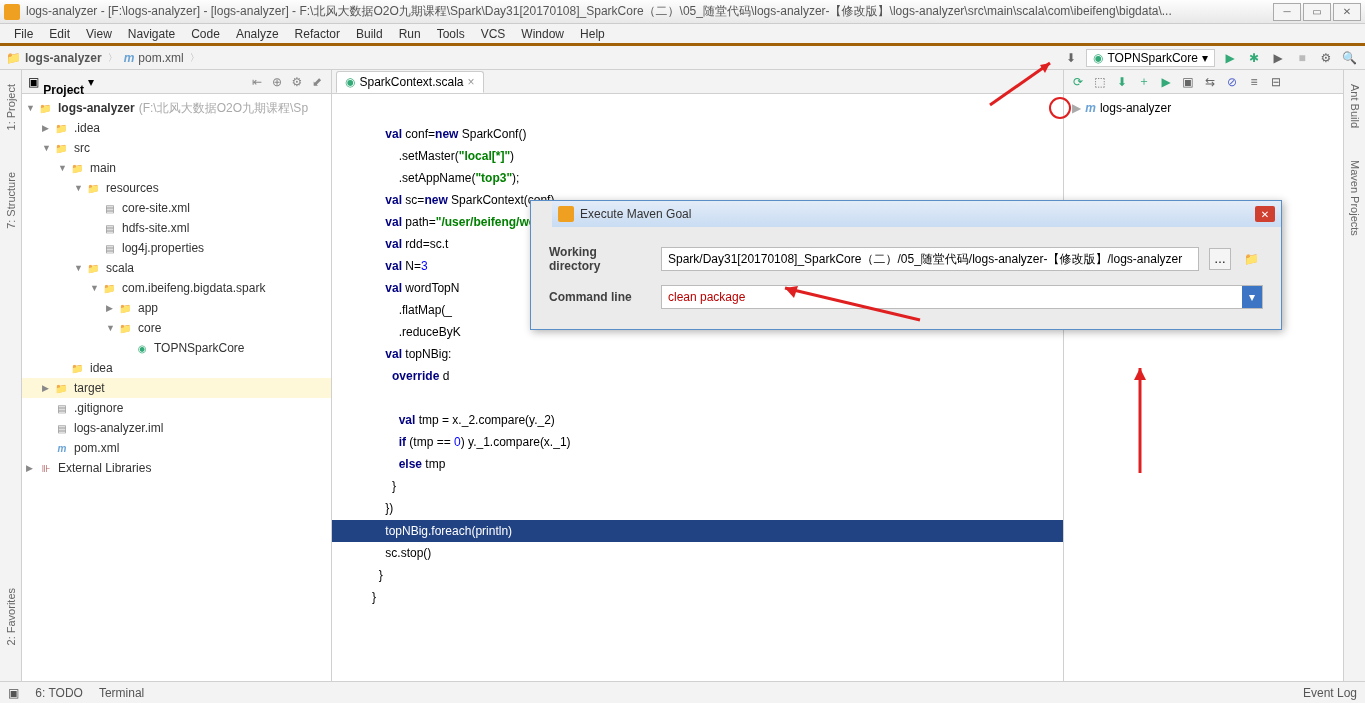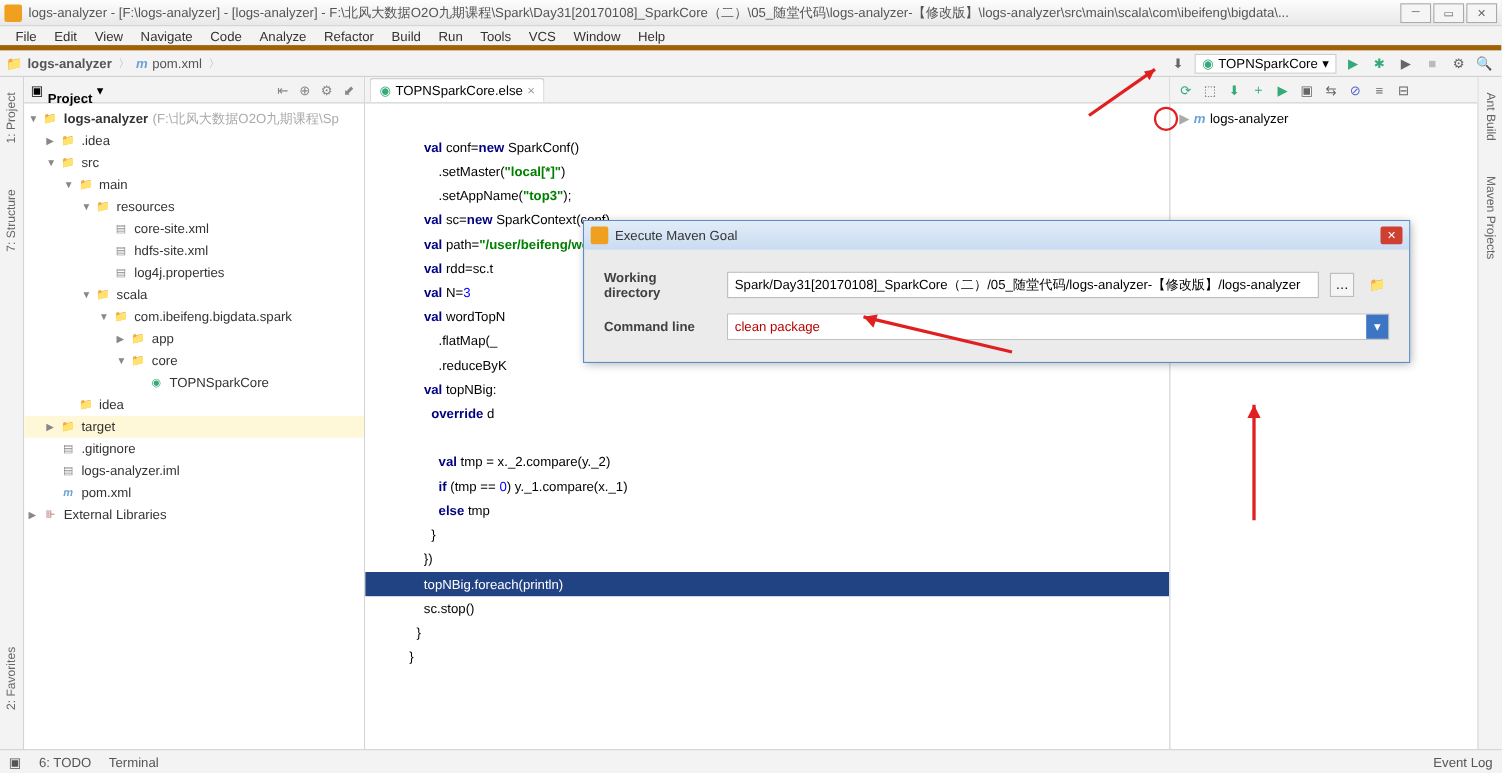--- a/index.html
+++ b/index.html
@@ -4,21 +4,21 @@
 <style>
 * { margin: 0; padding: 0; box-sizing: border-box; font-family: "Segoe UI", Tahoma, sans-serif; font-size: 12px; }
 body { background: #f0f0f0; width: 1365px; height: 703px; overflow: hidden; position: relative; }
 
 .titlebar { height: 24px; background: linear-gradient(#fdfdfd, #e8e8e8); border-bottom: 1px solid #ccc; display: flex; align-items: center; padding: 0 4px; }
 .titlebar .app-icon { width: 16px; height: 16px; background: #f0a020; border-radius: 2px; margin-right: 6px; }
 .titlebar .title { flex: 1; color: #555; white-space: nowrap; overflow: hidden; }
 .window-controls { display: flex; }
 .window-controls div { width: 28px; height: 18px; border: 1px solid #aaa; margin-left: 2px; display: flex; align-items: center; justify-content: center; background: #f5f5f5; color: #666; font-size: 10px; }
 
-.menubar { height: 22px; background: #f3f3f3; border-bottom: 5px solid #a16207; display: flex; align-items: center; padding: 0 6px; }
+.menubar { height: 22px; background: #f3f3f3; border-bottom: 3px solid #a16207; display: flex; align-items: center; padding: 0 6px; }
 .menubar span { padding: 2px 8px; color: #333; cursor: default; }
 
 .nav-bar { height: 24px; background: #f3f3f3; border-bottom: 1px solid #d0d0d0; display: flex; align-items: center; padding: 0 6px; justify-content: space-between; }
 .nav-left { display: flex; align-items: center; gap: 4px; }
 .nav-left .folder { color: #555; }
 .nav-left .chevron::after { content: "〉"; color: #aaa; font-size: 10px; margin: 0 2px; }
 .nav-right { display: flex; align-items: center; gap: 6px; }
 .nav-right .dropdown { border: 1px solid #ccc; padding: 1px 6px; background: #fff; display: flex; align-items: center; gap: 4px; }
 .nav-right .icon-btn { width: 18px; height: 18px; display: flex; align-items: center; justify-content: center; color: #666; }
 
@@ -61,21 +61,21 @@
 .maven-panel { width: 280px; background: #fff; border-left: 1px solid #d0d0d0; display: flex; flex-direction: column; position: relative; }
 .maven-toolbar { height: 24px; background: #f3f3f3; border-bottom: 1px solid #d0d0d0; display: flex; align-items: center; padding: 0 4px; gap: 2px; }
 .maven-toolbar .tb { width: 20px; height: 20px; display: flex; align-items: center; justify-content: center; color: #666; }
 .maven-content { padding: 4px; }
 .maven-content .row { display: flex; align-items: center; height: 20px; gap: 4px; padding-left: 4px; }
 
 .statusbar { height: 22px; background: #f3f3f3; border-top: 1px solid #d0d0d0; display: flex; align-items: center; padding: 0 8px; justify-content: space-between; font-size: 11px; color: #555; }
 .statusbar .left, .statusbar .right { display: flex; gap: 16px; }
 
 .dialog { position: absolute; top: 200px; left: 530px; width: 752px; background: #ebebeb; border: 1px solid #5a8ec6; box-shadow: 2px 2px 8px rgba(0,0,0,0.3); z-index: 100; }
-.dialog-title { height: 26px; background: linear-gradient(#e3ecf8, #c8dcf2); display: flex; align-items: center; padding: 0 6px; gap: 6px; }
+.dialog-title { height: 26px; background: linear-gradient(#e3ecf8, #c8dcf2); display: flex; align-items: center; padding: 0 6px; gap: 6px; margin-left: 21px; }
 .dialog-title .icon { width: 16px; height: 16px; background: #f0a020; border-radius: 2px; }
 .dialog-title .txt { flex: 1; color: #333; }
 .dialog-title .close { width: 20px; height: 16px; background: #d04030; color: #fff; display: flex; align-items: center; justify-content: center; border-radius: 2px; font-size: 10px; }
 .dialog-body { padding: 18px 18px 8px 18px; }
 .dlg-row { display: flex; align-items: center; margin-bottom: 12px; gap: 10px; }
 .dlg-row label { width: 102px; color: #404040; font-weight: bold; }
 .dlg-row input { flex: 1; height: 24px; border: 1px solid #bbb; padding: 0 6px; background: #fff; }
 .dlg-row .browse { width: 22px; height: 22px; border: 1px solid #bbb; background: #f5f5f5; display: flex; align-items: center; justify-content: center; }
 .dlg-row .combo { flex: 1; height: 24px; border: 1px solid #bbb; background: #fff; display: flex; align-items: center; }
 .dlg-row .combo input { border: none; flex: 1; height: 22px; color: #b00; }
@@ -278,21 +278,21 @@
         <span class="tree-icon" style="color:#a55">⊪</span>
         <span class="tree-label">External Libraries</span>
       </div>
     </div>
   </div>
 
   <div class="editor-area">
     <div class="tabs">
       <div class="tab">
         <span style="color:#3a7">◉</span>
-        <span>TOPNSparkCore.else</span>
+        <span>SparkContext.scala</span>
         <span class="close">×</span>
       </div>
     </div>
     <div class="code" id="code-block"><div class="line">    <span class="kw">val</span> conf=<span class="kw">new</span> SparkConf()</div><div class="line">        .setMaster(<span class="str">"local[*]"</span>)</div><div class="line">        .setAppName(<span class="str">"top3"</span>);</div><div class="line">    <span class="kw">val</span> sc=<span class="kw">new</span> SparkContext(conf)</div><div class="line">    <span class="kw">val</span> path=<span class="str">"/user/beifeng/wc/input/wc.input"</span></div><div class="line">    <span class="kw">val</span> rdd=sc.t</div><div class="line">    <span class="kw">val</span> N=<span class="num">3</span></div><div class="line">    <span class="kw">val</span> wordTopN</div><div class="line">        .flatMap(_</div><div class="line">        .reduceByK</div><div class="line">    <span class="kw">val</span> topNBig:</div><div class="line">      <span class="kw">override</span> d</div><div class="line">&nbsp;</div><div class="line">        <span class="kw">val</span> tmp = x._2.compare(y._2)</div><div class="line">        <span class="kw">if</span> (tmp == <span class="num">0</span>) y._1.compare(x._1)</div><div class="line">        <span class="kw">else</span> tmp</div><div class="line">      }</div><div class="line">    })</div><div class="line hl">    topNBig.foreach(println)</div><div class="line">    sc.stop()</div><div class="line">  }</div><div class="line">}</div></div>
   </div>
 
   <div class="maven-panel">
     <div class="maven-toolbar">
       <span class="tb" style="color:#3a7">⟳</span>
       <span class="tb">⬚</span>

